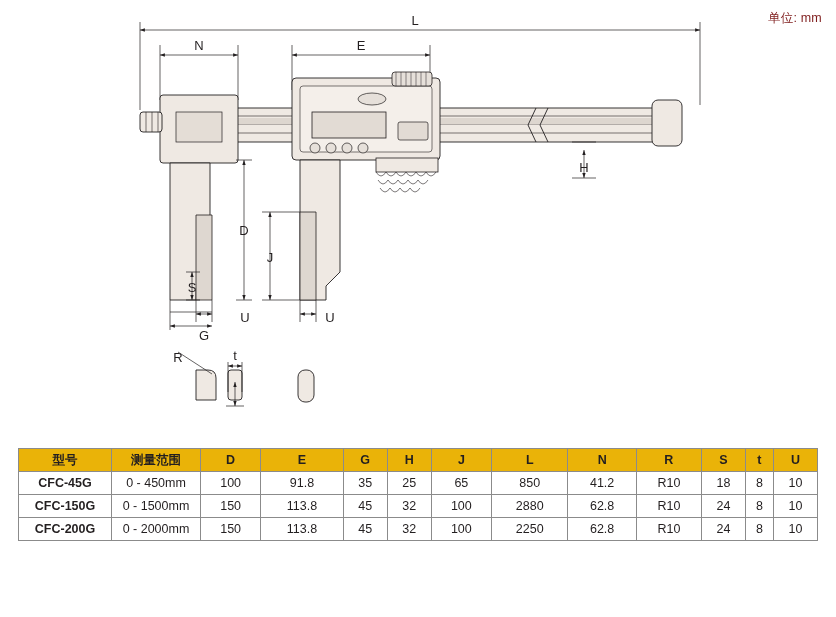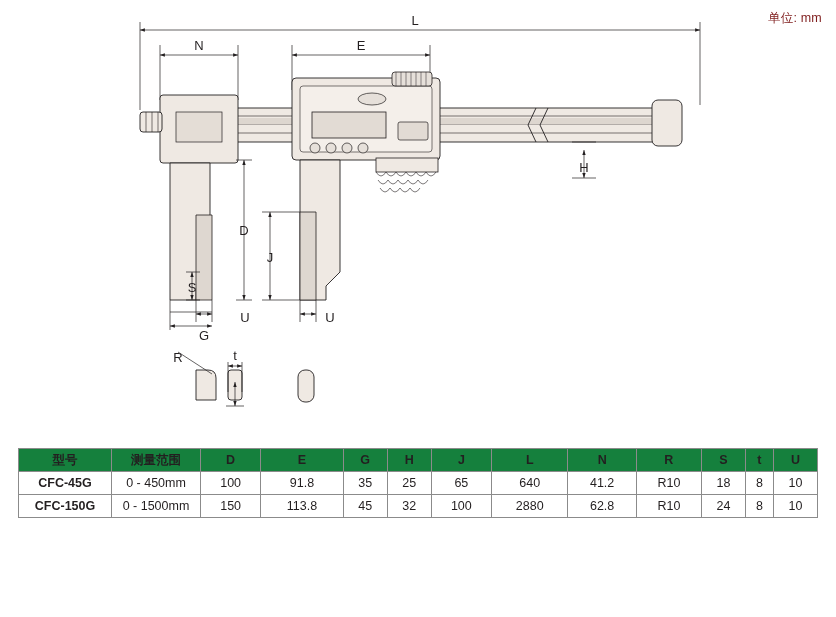--- a/index.html
+++ b/index.html
@@ -28,21 +28,21 @@
     font-size:12.5px;
   }
   th,td{
     border:1px solid #8b8b8b;
     text-align:center;
     height:22px;
     padding:0 2px;
     white-space:nowrap;
   }
   thead th{
-    background:#15803d;
+    background:#eab308;
     font-weight:bold;
     color:#231f20;
     font-size:12.5px;
   }
   tbody td{
     background:#ffffff;
   }
   tbody td.model{
     font-weight:bold;
     text-align:center;
@@ -225,21 +225,21 @@
     </thead>
     <tbody>
       <tr>
         <td class="model">CFC-45G</td>
         <td>0 - 450mm</td>
         <td>100</td>
         <td>91.8</td>
         <td>35</td>
         <td>25</td>
         <td>65</td>
-        <td>640</td>
+        <td>850</td>
         <td>41.2</td>
         <td>R10</td>
         <td>18</td>
         <td>8</td>
         <td>10</td>
       </tr>
       <tr>
         <td class="model">CFC-150G</td>
         <td>0 - 1500mm</td>
         <td>150</td>
@@ -247,15 +247,30 @@
         <td>45</td>
         <td>32</td>
         <td>100</td>
         <td>2880</td>
         <td>62.8</td>
         <td>R10</td>
         <td>24</td>
         <td>8</td>
         <td>10</td>
       </tr>
+      <tr>
+        <td class="model">CFC-200G</td>
+        <td>0 - 2000mm</td>
+        <td>150</td>
+        <td>113.8</td>
+        <td>45</td>
+        <td>32</td>
+        <td>100</td>
+        <td>2250</td>
+        <td>62.8</td>
+        <td>R10</td>
+        <td>24</td>
+        <td>8</td>
+        <td>10</td>
+      </tr>
     </tbody>
   </table>
 </div>
 
 </body></html>

